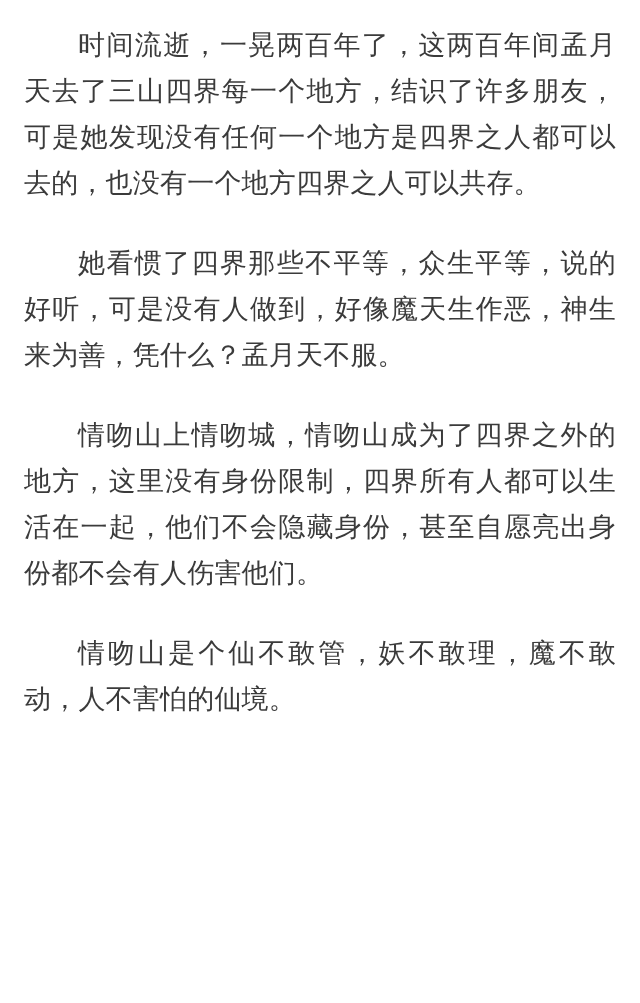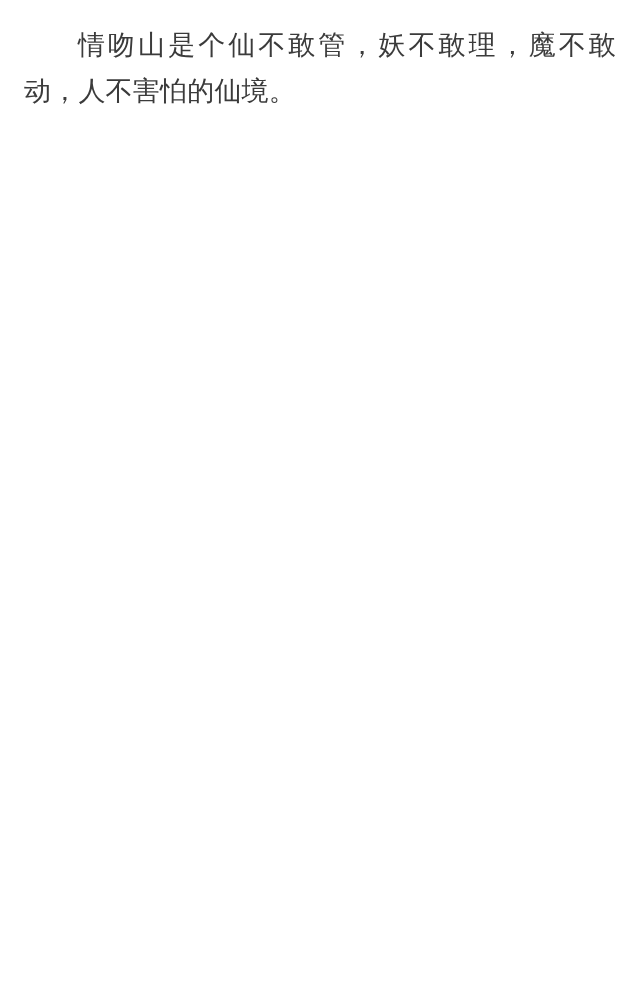--- a/index.html
+++ b/index.html
@@ -32,14 +32,17 @@
     font-weight: 400;
   }
   .para:last-child {
     margin-bottom: 0;
   }
 </style>
 </head>
 <body>
 
 <div class="page">
+  <p class="para">时间流逝，一晃两百年了，这两百年间孟月天去了三山四界每一个地方，结识了许多朋友，可是她发现没有任何一个地方是四界之人都可以去的，也没有一个地方四界之人可以共存。</p>
+  <p class="para">她看惯了四界那些不平等，众生平等，说的好听，可是没有人做到，好像魔天生作恶，神生来为善，凭什么？孟月天不服。</p>
+  <p class="para">情吻山上情吻城，情吻山成为了四界之外的地方，这里没有身份限制，四界所有人都可以生活在一起，他们不会隐藏身份，甚至自愿亮出身份都不会有人伤害他们。</p>
   <p class="para">情吻山是个仙不敢管，妖不敢理，魔不敢动，人不害怕的仙境。</p>
 </div>
 
 </body></html>

